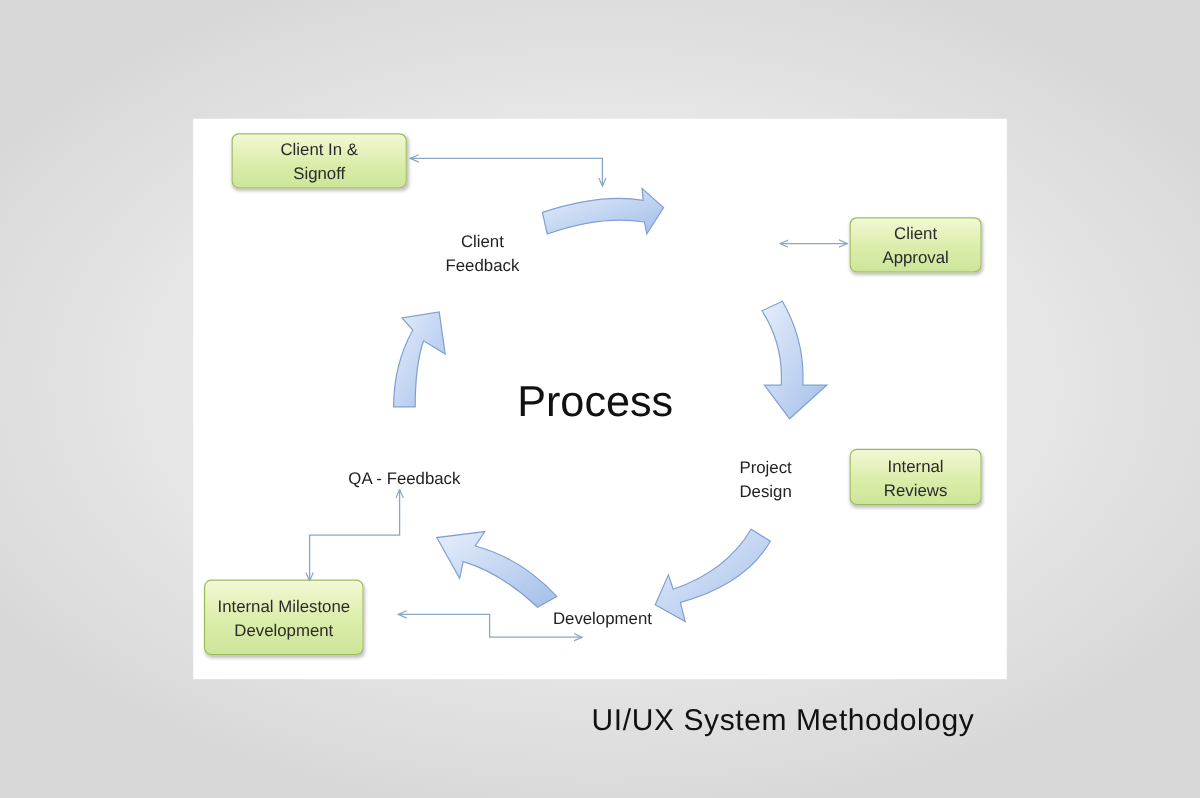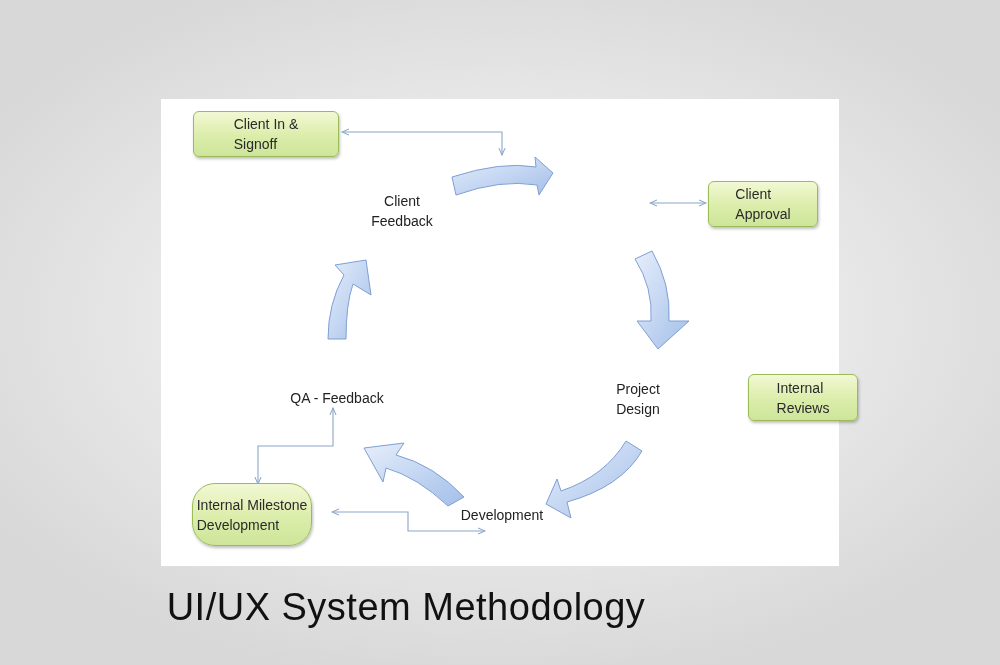--- a/index.html
+++ b/index.html
@@ -11,35 +11,35 @@
   .canvas {
     position:absolute; left:161px; top:99px; width:678px; height:467px;
     background:#ffffff;
   }
   svg.diagram { position:absolute; left:0; top:0; width:678px; height:467px; }
   .box {
     position:absolute; box-sizing:border-box;
     border:1.5px solid #9bbb59; border-radius:6px;
     background: linear-gradient(to bottom, #f2f8d4 0%, #dbedaa 55%, #cde59a 100%);
     box-shadow: 1px 2px 3px rgba(0,0,0,0.25);
-    display:flex; align-items:center; justify-content:center; 
+    display:flex; align-items:center; justify-content:center; text-align:center;
     font-size:14px; line-height:20px; color:#2a2a2a;
     white-space:pre-line;
   }
   .label {
     position:absolute; font-size:14px; line-height:20px; color:#222;
     text-align:center; white-space:pre-line;
   }
   .center-title {
     position:absolute; left:255px; top:215px; width:160px; text-align:center;
     font-size:36px; color:#111;
   }
   .caption {
-    position:absolute; left:0; top:586px; width:812px; text-align:center;
-    font-size:38px; color:#111; letter-spacing:0.5px;
+    position:absolute; left:0; top:586px; width:812px; text-align:right;
+    font-size:25px; color:#111; letter-spacing:0.5px;
   }
 </style>
 </head>
 <body>
 
 <div class="canvas">
   <svg class="diagram" viewBox="0 0 678 467">
     <defs>
       <linearGradient id="ag" x1="0" y1="0" x2="1" y2="1">
         <stop offset="0" stop-color="#e6eefb"></stop>
@@ -55,31 +55,32 @@
     <path d="M465,342 L481,352 Q460,388 406,403 L410,419 L385,405 L396,380 L400,392 Q444,377 465,342 Z" fill="url(#ag)" stroke="#7f9fd2" stroke-width="1"></path>
     <path d="M303,398 L287,407 Q256,378 225,369 L222,383 L203,349 L243,344 L235,356 Q273,366 303,398 Z" fill="url(#ag)" stroke="#7f9fd2" stroke-width="1"></path>
     <path d="M167,240 L185,240 Q185,205 192,185 L210,196 L205,161 L174,166 L183,176 Q167,205 167,240 Z" fill="url(#ag)" stroke="#7f9fd2" stroke-width="1"></path>
 
     <polyline points="341,56 341,33 181,33" fill="none" stroke="#8aa6c8" stroke-width="1.1" marker-start="url(#ah)" marker-end="url(#ah)"></polyline>
     <line x1="489" y1="104" x2="545" y2="104" stroke="#8aa6c8" stroke-width="1.1" marker-start="url(#ah)" marker-end="url(#ah)"></line>
     <polyline points="172,309 172,347 97,347 97,385" fill="none" stroke="#8aa6c8" stroke-width="1.1" marker-start="url(#ah)" marker-end="url(#ah)"></polyline>
     <polyline points="171,413 247,413 247,432 324,432" fill="none" stroke="#8aa6c8" stroke-width="1.1" marker-start="url(#ah)" marker-end="url(#ah)"></polyline>
   </svg>
 
+  <div class="center-title">Process</div>
 
   <div class="label" style="left:196px;top:92px;width:90px;">Client
 Feedback</div>
   <div class="label" style="left:446px;top:280px;width:62px;">Project
 Design</div>
   <div class="label" style="left:288px;top:406px;width:106px;">Development</div>
   <div class="label" style="left:128px;top:289px;width:96px;">QA - Feedback</div>
 
   <div class="box" style="left:32px;top:12px;width:146px;height:46px;">Client In &amp;
 Signoff</div>
   <div class="box" style="left:547px;top:82px;width:110px;height:46px;">Client
 Approval</div>
-  <div class="box" style="left:547px;top:275px;width:110px;height:47px;margin-left:40px;">Internal
+  <div class="box" style="left:547px;top:275px;width:110px;height:47px;">Internal
 Reviews</div>
-  <div class="box" style="left:31px;top:384px;width:120px;height:63px;border-radius:23px;">Internal Milestone
+  <div class="box" style="left:9px;top:384px;width:133px;height:63px;">Internal Milestone
 Development</div>
 </div>
 
 <div class="caption">UI/UX System Methodology</div>
 
 </body></html>

